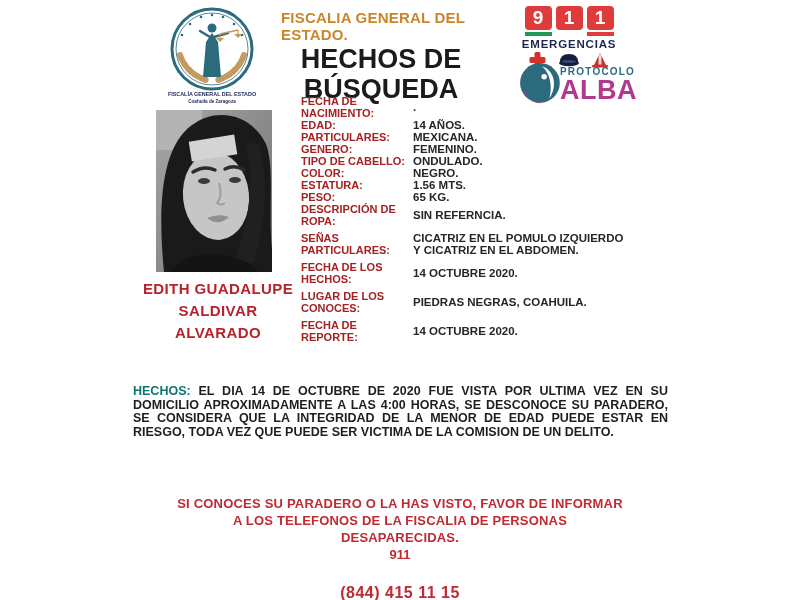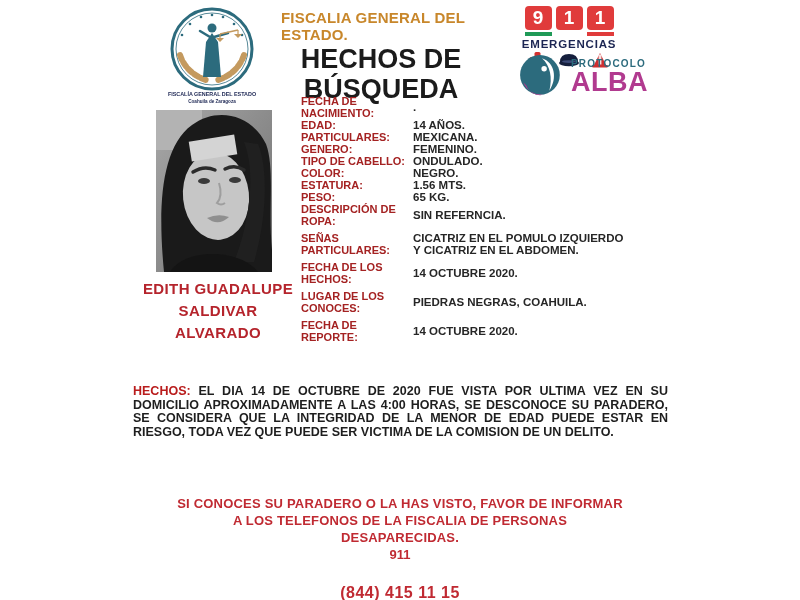--- a/index.html
+++ b/index.html
@@ -35,21 +35,21 @@
   .e911-bar.green { background: #1f9a57; }
   .e911-bar.white { background: #ffffff; }
   .e911-bar.red   { background: #e03b3b; }
   .e911-label {
     margin-top: 2px; text-align: center; color: #1c2653;
     font-weight: bold; font-size: 11.5px; letter-spacing: .8px;
   }
   .e911-icons { display: flex; justify-content: space-between; padding: 0 8px; margin-top: 2px; }
 
   
-  .alba { position: absolute; left: 518px; top: 53px; width: 130px; display: flex; align-items: center; justify-content: space-between; }
+  .alba { position: absolute; left: 518px; top: 61px; width: 130px; display: flex; align-items: center; }
   .alba-mark { width: 46px; height: 46px; flex: 0 0 auto; }
   .alba-text { margin-left: -4px; }
   .alba-top { color: #2c6b7d; font-weight: bold; font-size: 10px; letter-spacing: 1.2px; }
   .alba-bottom { color: #b13a8f; font-weight: bold; font-size: 27px; line-height: 26px; letter-spacing: .5px; }
 
   
   .photo {
     position: absolute; left: 156px; top: 110px; width: 116px; height: 162px;
     background: #8f8f8f;
   }
@@ -72,21 +72,21 @@
     flex: 1; color: #262626; font-weight: bold;
     font-size: 11.5px; line-height: 12px; padding-left: 2px;
   }
 
   
   .hechos {
     position: absolute; left: 133px; top: 385px; width: 535px;
     font-weight: bold; font-size: 12.5px; line-height: 13.5px;
     text-align: justify; color: #1e1e1e;
   }
-  .hechos-label { color: #b91c1c; }
+  .hechos-label { color: #0f766e; }
 
   
   .footer {
     position: absolute; left: 175px; top: 495px; width: 450px;
     text-align: center; color: #c02a32; font-weight: bold;
   }
   .footer-message { font-size: 13px; line-height: 17px; letter-spacing: .2px; }
   .footer-911 { font-size: 13px; margin-top: 1px; }
   .footer-phone { font-size: 16px; margin-top: 22px; letter-spacing: .5px; }
 </style>

